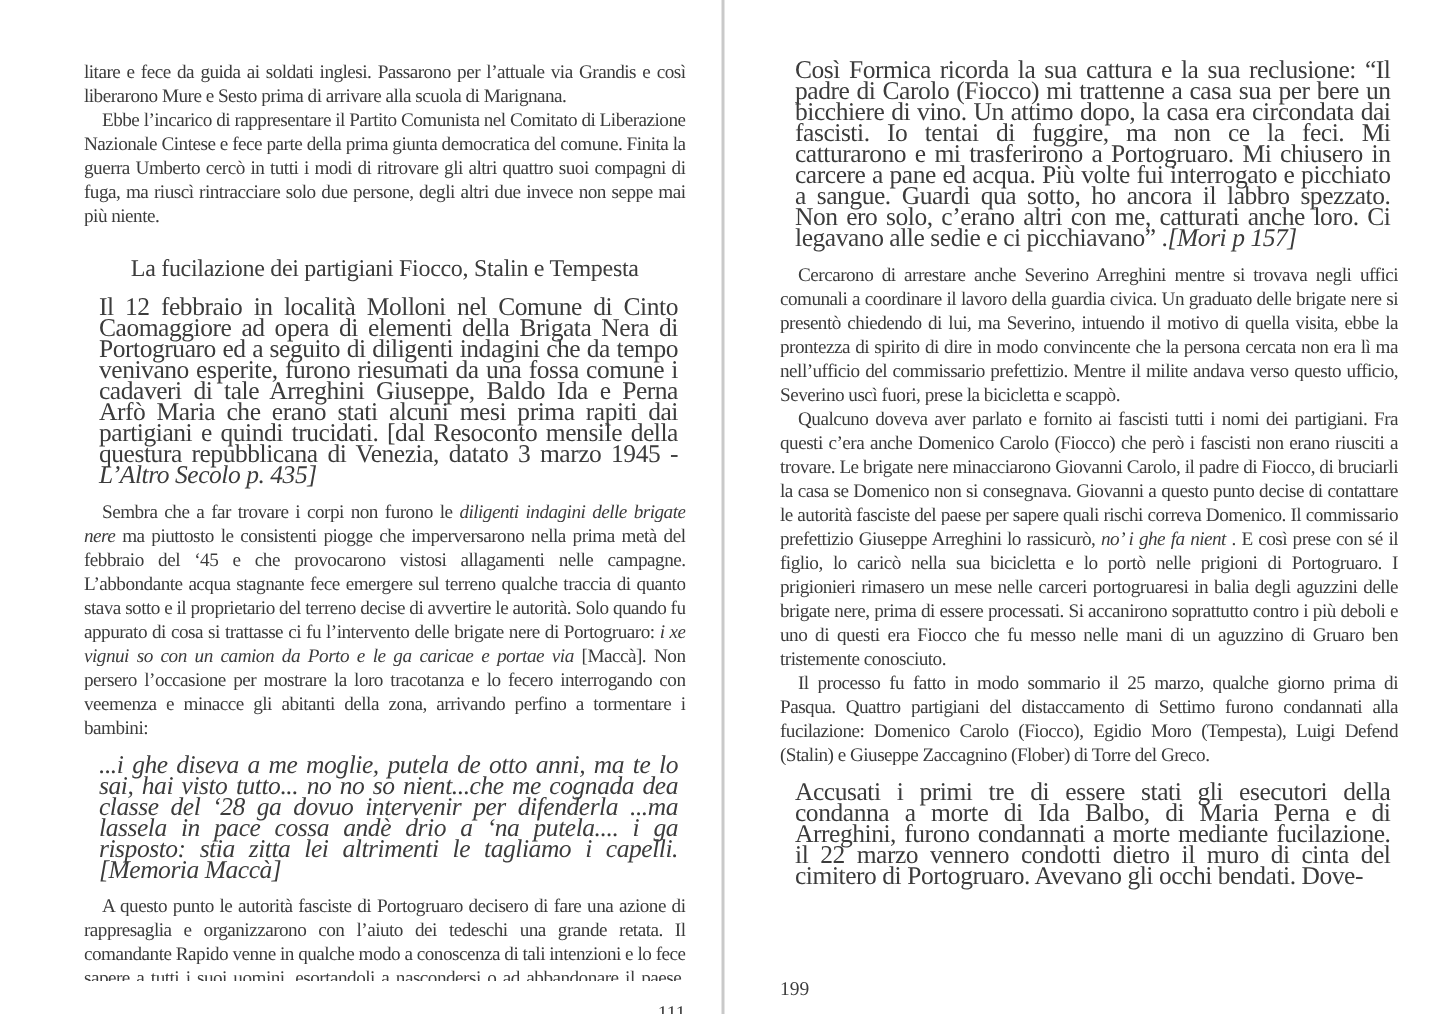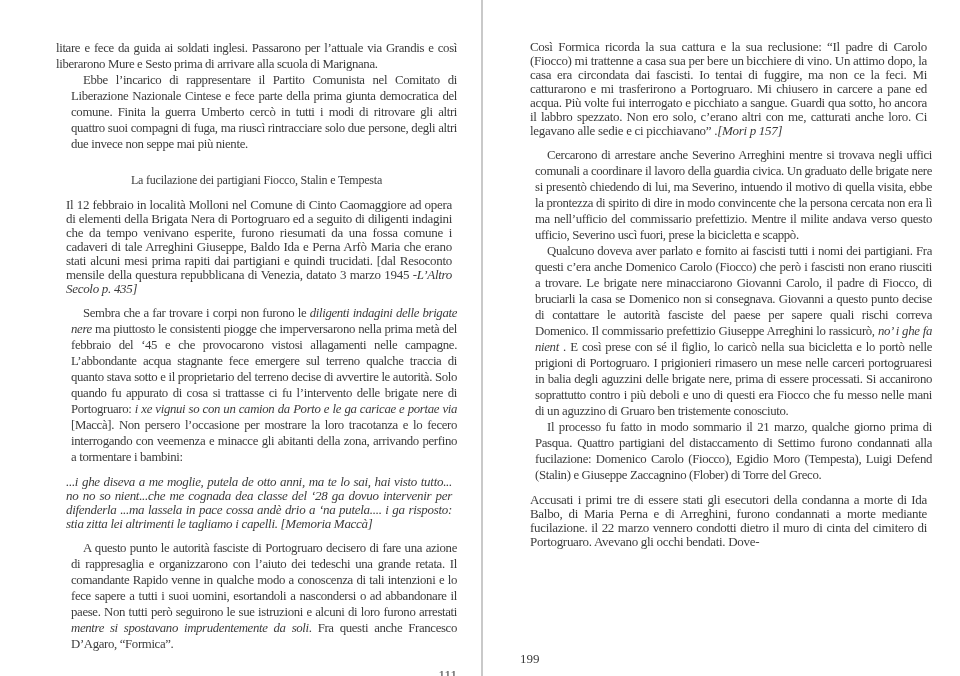--- a/index.html
+++ b/index.html
@@ -37,34 +37,34 @@
 
   .paragraph {
     margin: 0;
     font-size: 12.8px;
     line-height: 16px;
     letter-spacing: -0.35px;
     text-align: justify;
     hyphens: auto;
     -webkit-hyphens: auto;
   }
-  .paragraph.indent { text-indent: 12px; margin-left: 15px; }
+  .paragraph.indent { text-indent: 12px; }
 
   .heading {
     margin: 20px 6px 10px 6px;
-    font-size: 12px;
+    font-size: 16px;
     font-weight: normal;
     line-height: 16px;
     letter-spacing: -0.2px;
     text-align: center;
   }
 
   .quote {
     margin: 10px 5px 9px 10px;
-    font-size: 13px;
+    font-size: 17px;
     line-height: 14px;
     letter-spacing: -0.3px;
     text-align: justify;
     hyphens: auto;
     -webkit-hyphens: auto;
   }
 
   em { font-style: italic; }
 
   .page-number {
@@ -89,20 +89,20 @@
       <blockquote class="quote"><em>...i ghe diseva a me moglie, putela de otto anni, ma te lo sai, hai visto tutto... no no so nient...che me cognada dea classe del ‘28 ga dovuo intervenir per difenderla ...ma lassela in pace cossa andè drio a ‘na putela.... i ga risposto: stia zitta lei altrimenti le tagliamo i capelli. [Memoria Maccà]</em></blockquote>
       <p class="paragraph indent"><span>A questo punto le autorità fasciste di Portogruaro decisero di fare una azione di rappresaglia e organizzarono con l’aiuto dei tedeschi una grande retata. Il comandante Rapido venne in qualche modo a conoscenza di tali intenzioni e lo fece sapere a tutti i suoi uomini, esortandoli a nascondersi o ad abbandonare il paese. Non tutti però seguirono le sue istruzioni e alcuni di loro furono arrestati </span><em>mentre si spostavano imprudentemente da soli</em><span>. Fra questi anche Francesco D’Agaro, “Formica”.</span></p>
     </div>
 
   <div class="divider"></div>
 
   <div class="column right">
       <blockquote class="quote"><span>Così Formica ricorda la sua cattura e la sua reclusione: “Il padre di Carolo (Fiocco) mi trattenne a casa sua per bere un bicchiere di vino. Un attimo dopo, la casa era circondata dai fascisti. Io tentai di fuggire, ma non ce la feci. Mi catturarono e mi trasferirono a Portogruaro. Mi chiusero in carcere a pane ed acqua. Più volte fui interrogato e picchiato a sangue. Guardi qua sotto, ho ancora il labbro spezzato. Non ero solo, c’erano altri con me, catturati anche loro. Ci legavano alle sedie e ci picchiavano” .</span><em>[Mori p 157]</em></blockquote>
       <p class="paragraph indent"><span>Cercarono di arrestare anche Severino Arreghini mentre si trovava negli uffici comunali a coordinare il lavoro della guardia civica. Un graduato delle brigate nere si presentò chiedendo di lui, ma Severino, intuendo il motivo di quella visita, ebbe la prontezza di spirito di dire in modo convincente che la persona cercata non era lì ma nell’ufficio del commissario prefettizio. Mentre il milite andava verso questo ufficio, Severino uscì fuori, prese la bicicletta e scappò.</span></p>
       <p class="paragraph indent"><span>Qualcuno doveva aver parlato e fornito ai fascisti tutti i nomi dei partigiani. Fra questi c’era anche Domenico Carolo (Fiocco) che però i fascisti non erano riusciti a trovare. Le brigate nere minacciarono Giovanni Carolo, il padre di Fiocco, di bruciarli la casa se Domenico non si consegnava. Giovanni a questo punto decise di contattare le autorità fasciste del paese per sapere quali rischi correva Domenico. Il commissario prefettizio Giuseppe Arreghini lo rassicurò, </span><em>no’ i ghe fa nient</em><span> . E così prese con sé il figlio, lo caricò nella sua bicicletta e lo portò nelle prigioni di Portogruaro. I prigionieri rimasero un mese nelle carceri portogruaresi in balia degli aguzzini delle brigate nere, prima di essere processati. Si accanirono soprattutto contro i più deboli e uno di questi era Fiocco che fu messo nelle mani di un aguzzino di Gruaro ben tristemente conosciuto.</span></p>
-      <p class="paragraph indent"><span>Il processo fu fatto in modo sommario il 21 marzo, qualche giorno prima di Pasqua. Quattro partigiani del distaccamento di Settimo furono condannati alla fucilazione: Domenico Carolo (Fiocco), Egidio Moro (Tempesta), Luigi Defend (Stalin) e Giuseppe Zaccagnino (Flober) di Torre del Greco.</span></p>
+      <p class="paragraph indent"><span>Il processo fu fatto in modo sommario il 25 marzo, qualche giorno prima di Pasqua. Quattro partigiani del distaccamento di Settimo furono condannati alla fucilazione: Domenico Carolo (Fiocco), Egidio Moro (Tempesta), Luigi Defend (Stalin) e Giuseppe Zaccagnino (Flober) di Torre del Greco.</span></p>
       <blockquote class="quote"><span>Accusati i primi tre di essere stati gli esecutori della condanna a morte di Ida Balbo, di Maria Perna e di Arreghini, furono condannati a morte mediante fucilazione. il 22 marzo vennero condotti dietro il muro di cinta del cimitero di Portogruaro. Avevano gli occhi bendati. Dove-</span></blockquote>
     </div>
 
   <div class="page-number pn-left">111</div>
 
   <div class="page-number pn-right">199</div>
 </div>
 
 </body></html>

